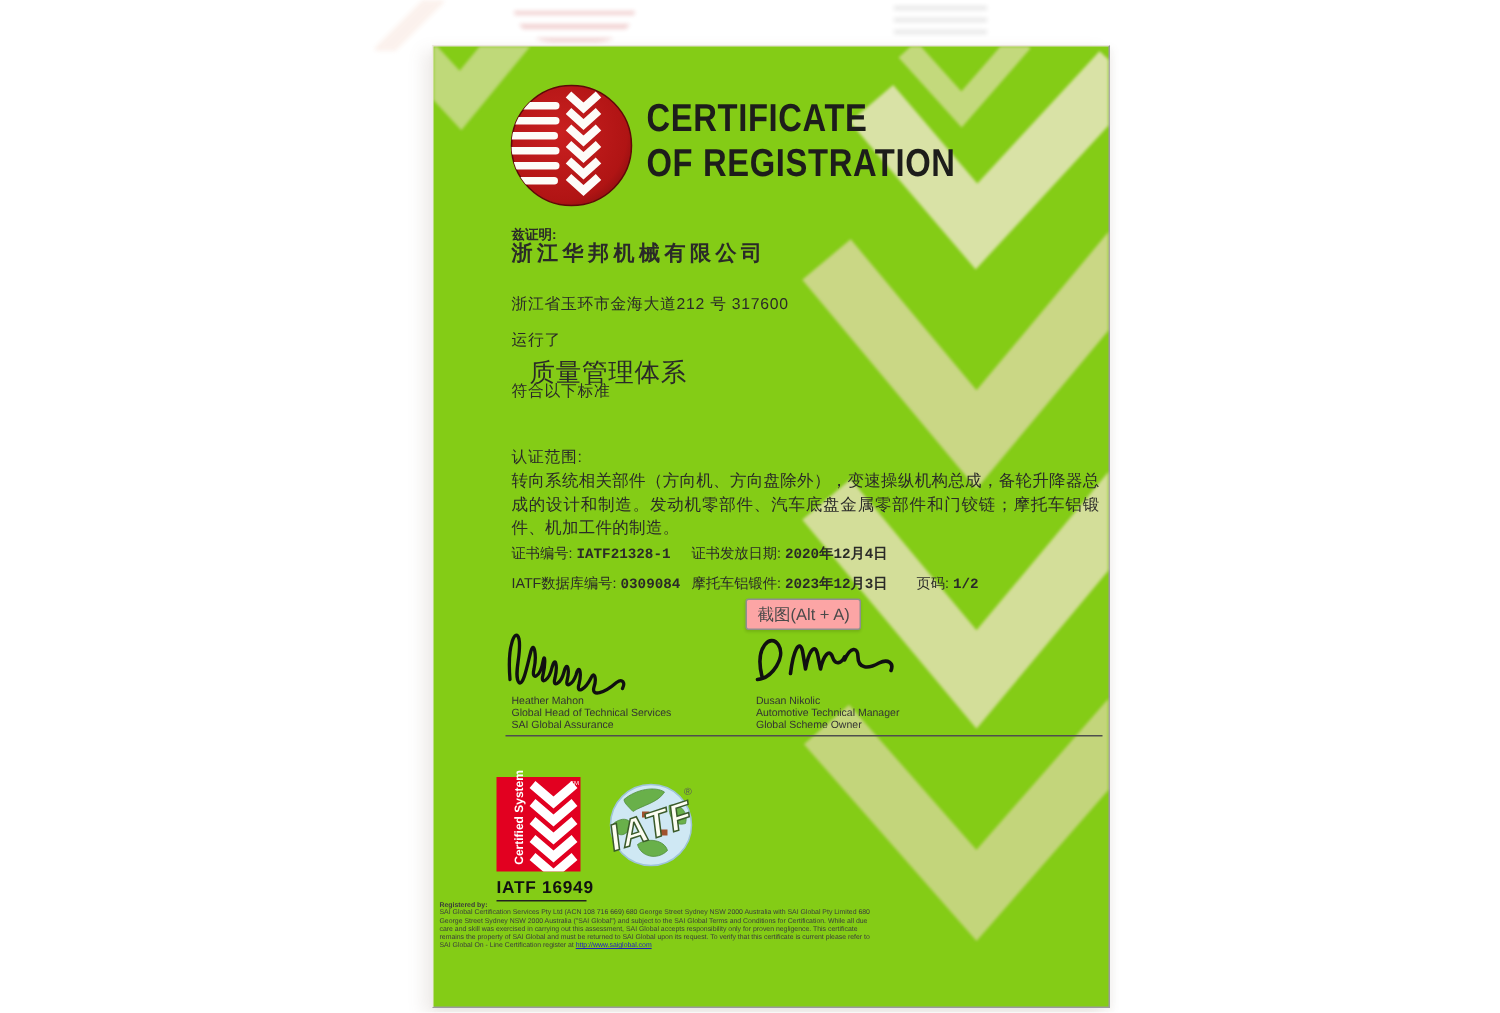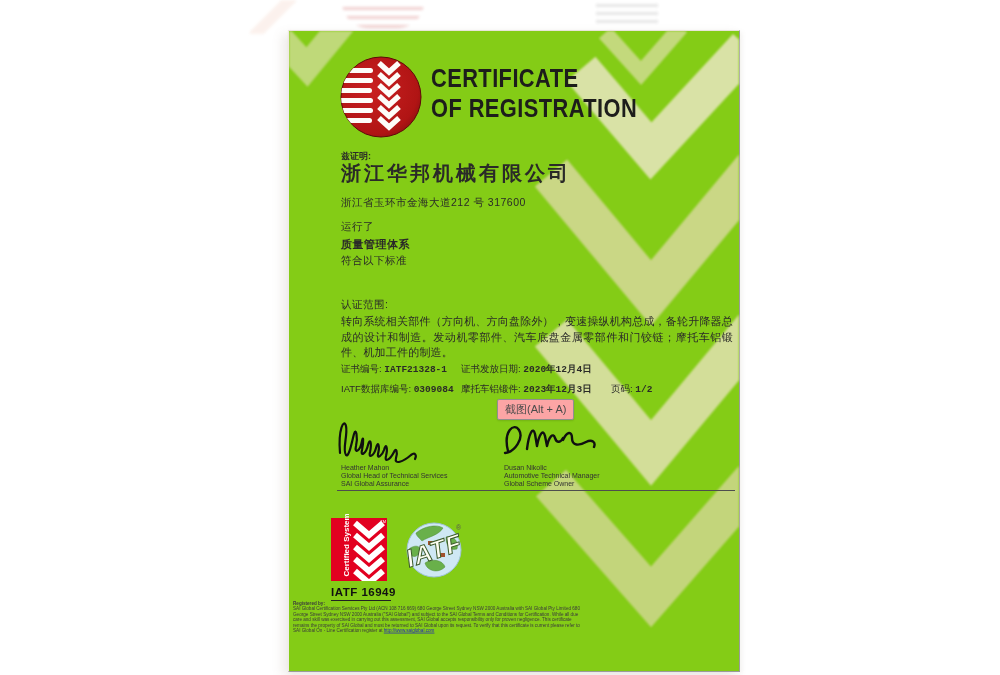--- a/index.html
+++ b/index.html
@@ -27,23 +27,23 @@
 
   .abs{position:absolute;}
 
   
   .title{font-weight:bold;color:#1d1d1b;font-size:26px;line-height:30px;
     transform:scaleX(.84);transform-origin:left top;letter-spacing:.5px;white-space:nowrap;}
 
   
   .cjk{color:#2a2a28;}
   .lbl-sm{font-size:9px;font-weight:bold;}
-  .company{font-size:20px;font-weight:bold;letter-spacing:3px;white-space:nowrap;}
+  .company{font-size:14px;font-weight:bold;letter-spacing:3px;white-space:nowrap;}
   .body-sm{font-size:10.5px;letter-spacing:.5px;}
-  .body-sm-b{font-size:11px;font-weight:bold;letter-spacing:.5px;}
+  .body-sm-b{font-size:17px;font-weight:normal;letter-spacing:.5px;margin-left:12px;}
   .standard{font-family:"Liberation Mono",monospace;font-size:22px;font-weight:bold;
     letter-spacing:1px;color:#1e1e1c;white-space:nowrap;}
   .scope{font-size:11px;line-height:15.5px;letter-spacing:.2px;text-align:justify;}
 
   
   .detail{font-size:9.5px;white-space:nowrap;color:#2a2a28;}
   .detail .val{font-family:"Liberation Mono",monospace;font-weight:bold;font-size:9.5px;}
 
   
   .tooltip{position:absolute;left:497px;top:399px;padding:2px 7px;

